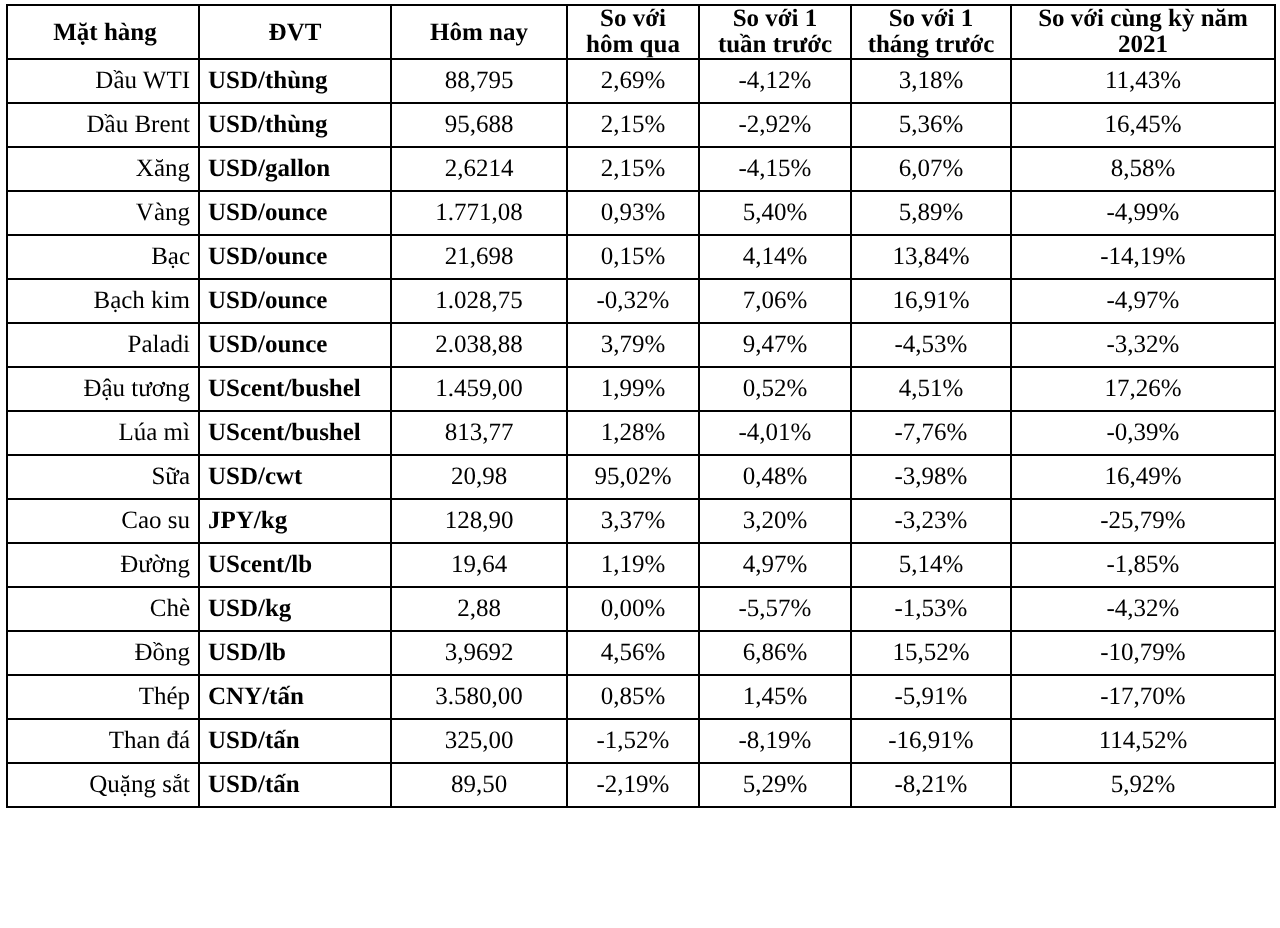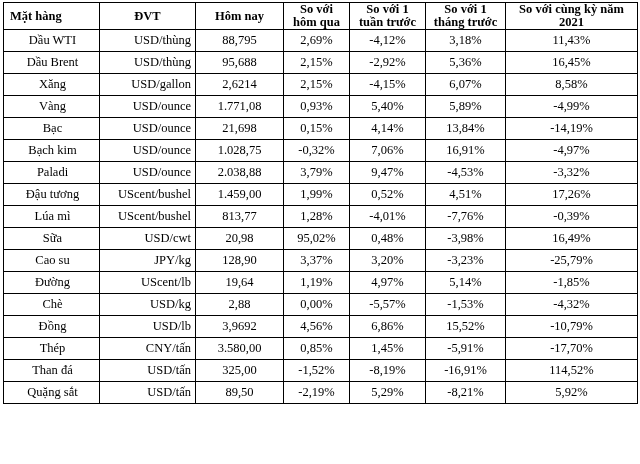--- a/index.html
+++ b/index.html
@@ -38,37 +38,38 @@
   }
   thead th {
     font-weight: bold;
     text-align: center;
     vertical-align: middle;
     height: 50px;
     padding: 1px 3px;
     font-size: 12.5px;
   }
   thead th.col-name {
-    text-align: left;
+    text-align: center;
     padding-left: 6px;
   }
   col.c-name   { width: 96px; }
   col.c-unit   { width: 96px; }
   col.c-today  { width: 88px; }
   col.c-yest   { width: 66px; }
   col.c-week   { width: 76px; }
   col.c-month  { width: 80px; }
   col.c-year   { width: 132px; }
 
   tbody td.name {
-    text-align: center;
+    text-align: right;
     padding-left: 6px;
   }
   tbody td.unit {
-    text-align: right;
+    text-align: left;
+    font-weight: bold;
   }
   tbody td.num {
     text-align: center;
   }
 </style>
 </head>
 <body>
 
 <div class="sheet">
   <table class="commodity-table">

